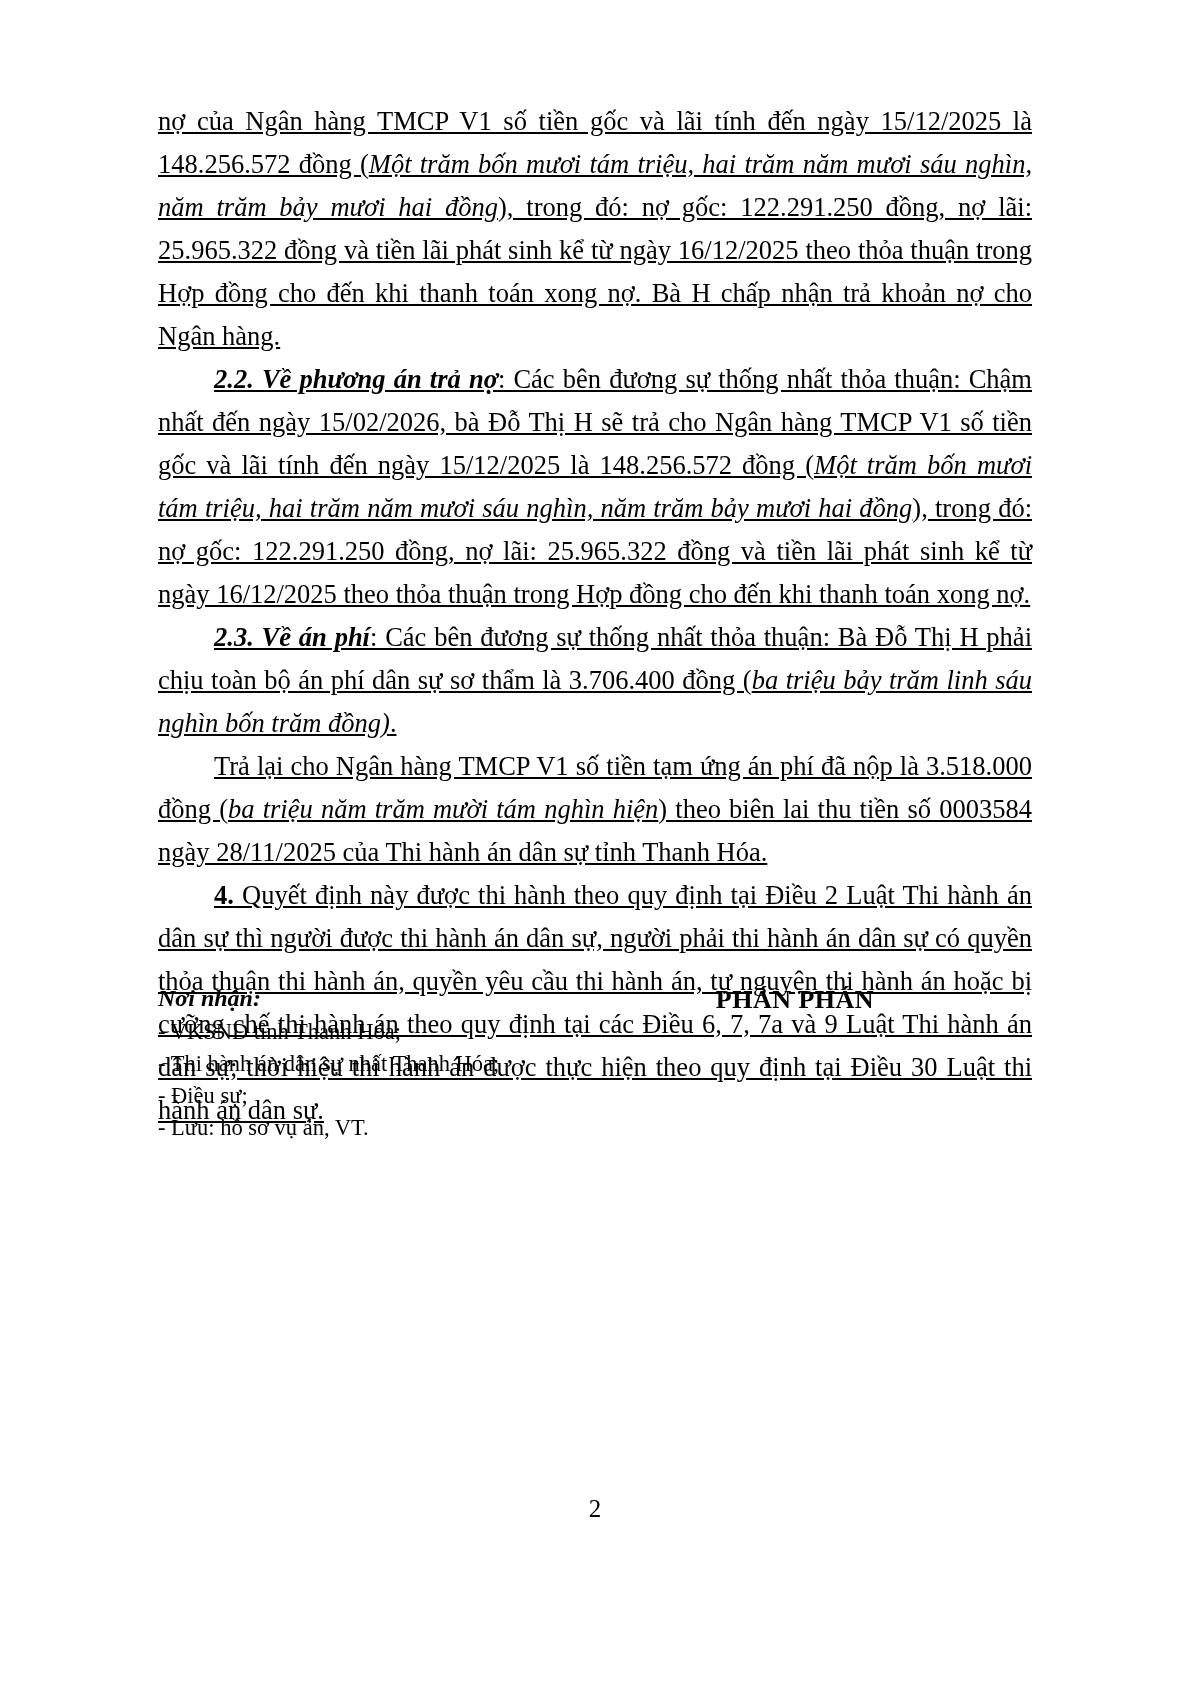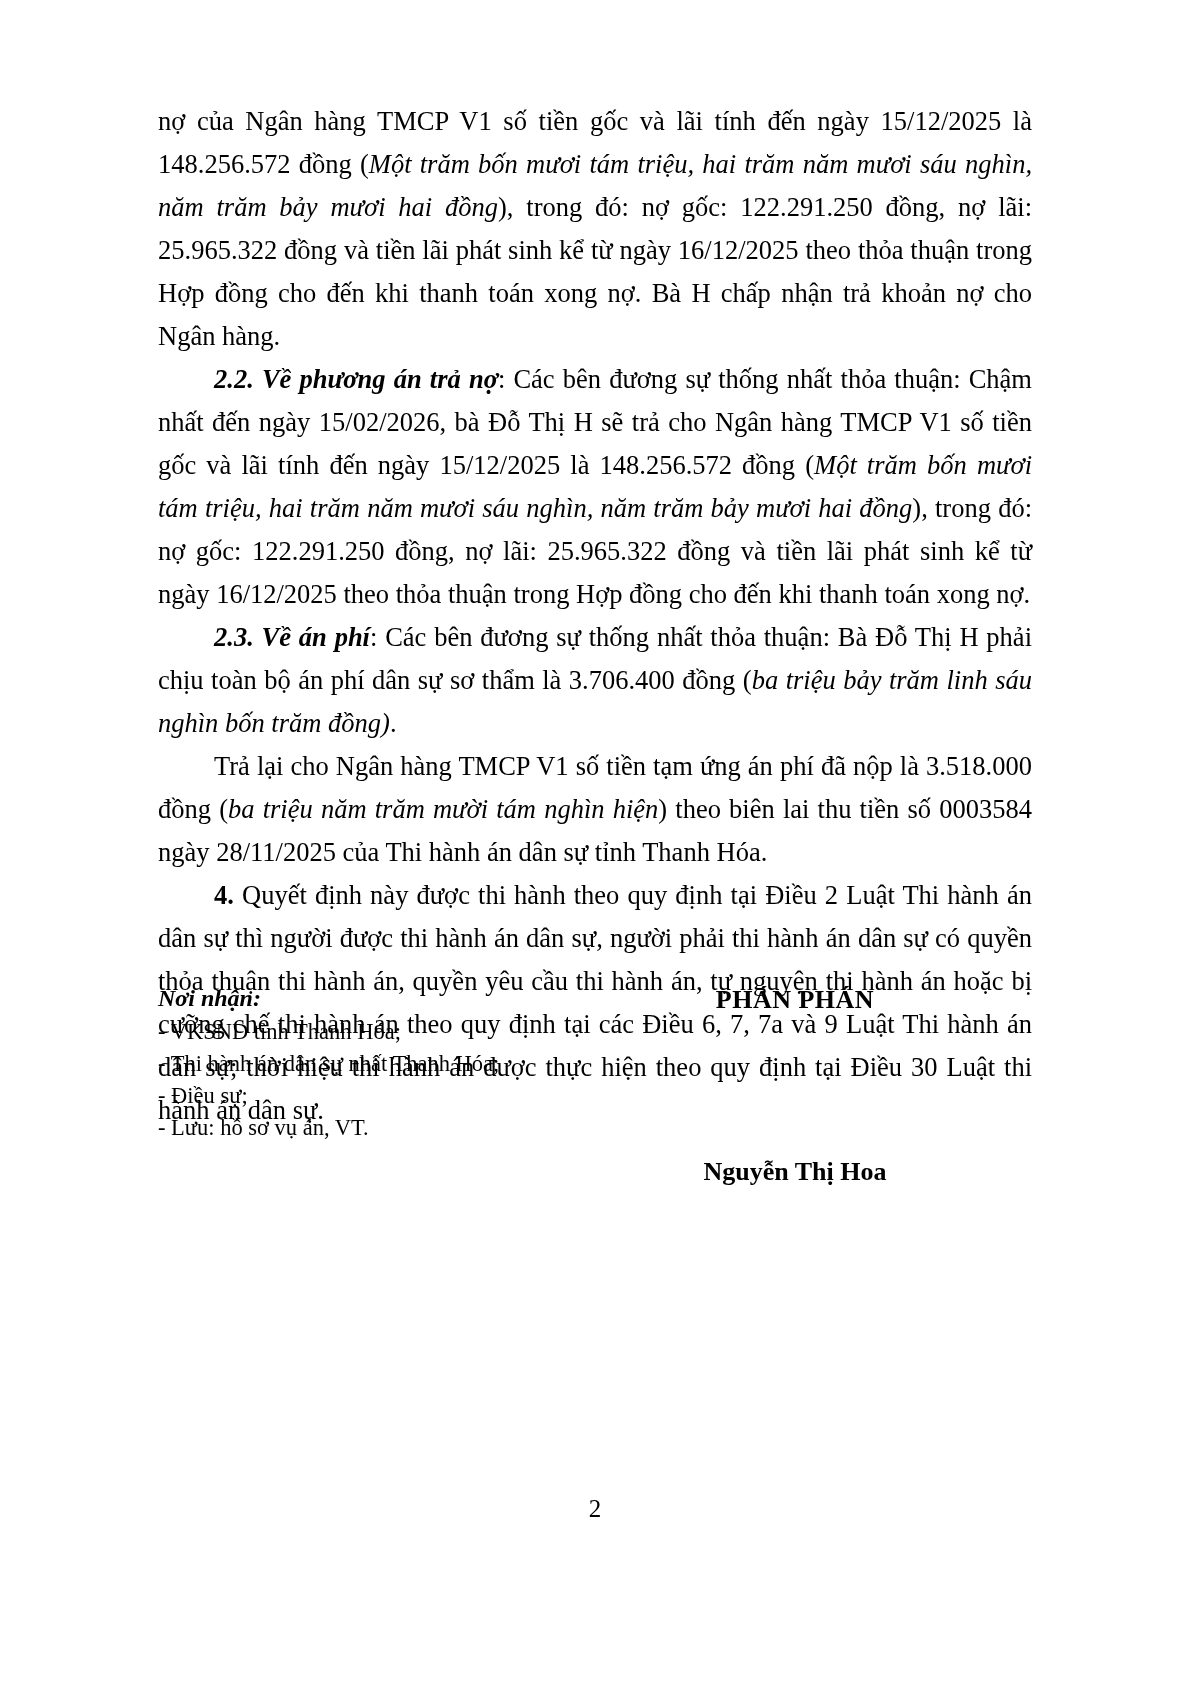--- a/index.html
+++ b/index.html
@@ -23,20 +23,21 @@
     width: 874px;
   }
   p.body-par {
     margin: 0 0 0 0;
     font-size: 26.5px;
     line-height: 43px;
     text-align: justify;
     text-justify: inter-word;
     text-indent: 56px;
     hyphens: none;
+    text-decoration: underline;
   }
   p.no-indent {
     text-indent: 0;
   }
   .b { font-weight: bold; }
   .i { font-style: italic; }
   .bi { font-weight: bold; font-style: italic; }
 
   .footer-block {
     position: absolute;
@@ -118,18 +119,17 @@
     <div class="recipients-list">
       <div>- VKSND tỉnh Thanh Hóa;</div>
       <div>- Thi hành án dân sự nhất Thanh Hóa;</div>
       <div>- Điều sự;</div>
       <div>- Lưu: hồ sơ vụ án, VT.</div>
     </div>
   </div>
 
   <div class="signer-col">
     <div class="signer-title">PHÁN PHÁN</div>
-    <div class="signer-name">Nguyễn Thị Hoa</div>
   </div>
 
   <div class="page-number">2</div>
 
 </div>
 
 </body></html>

